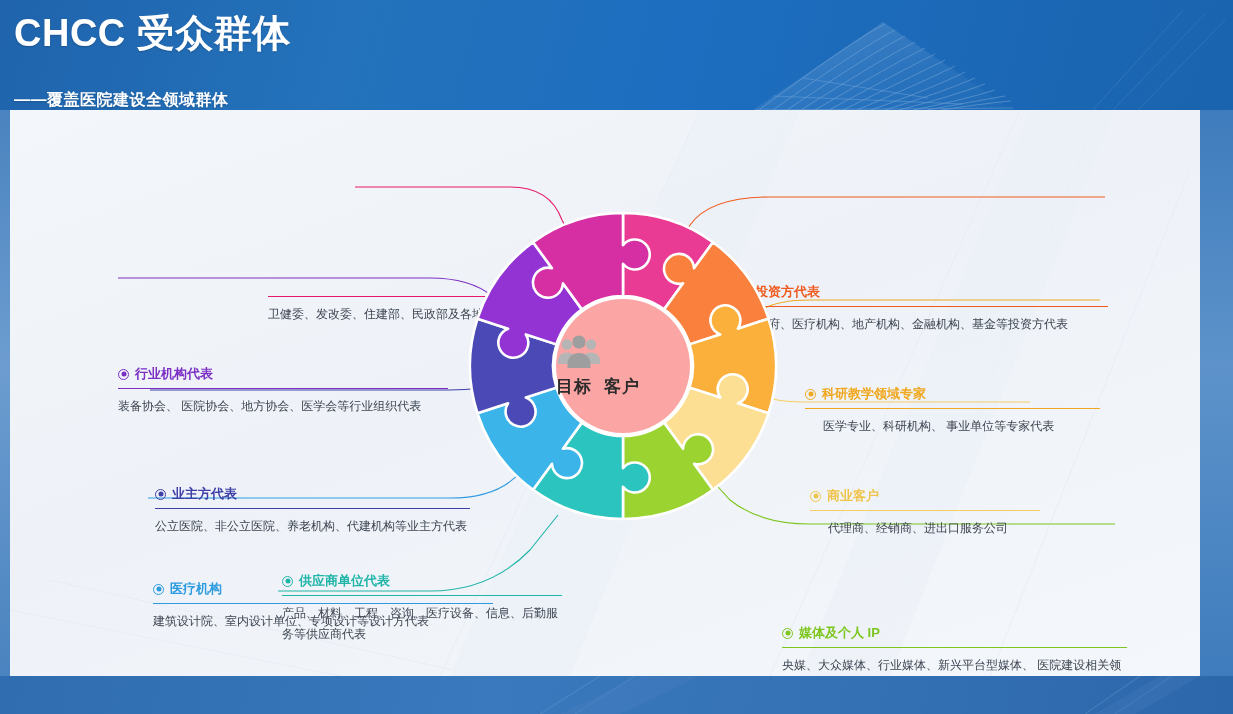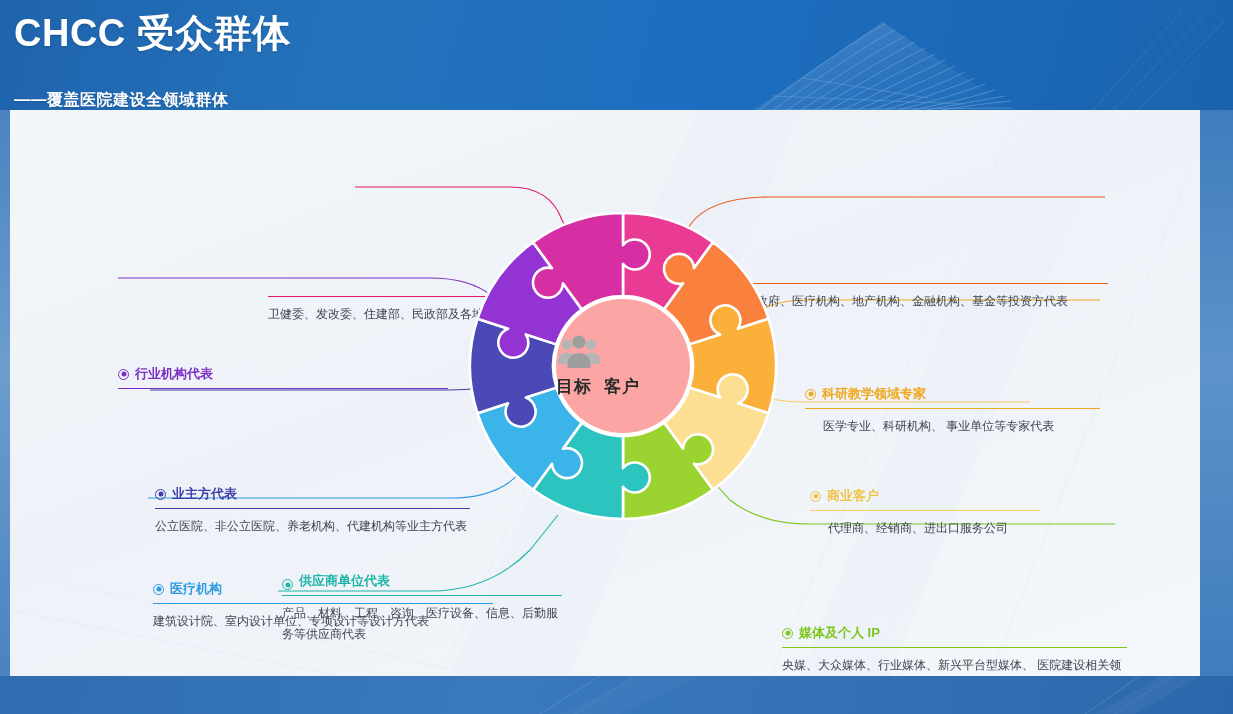--- a/index.html
+++ b/index.html
@@ -191,20 +191,21 @@
     <div class="rule" style="background:#E5196B;"></div>
     <div class="body">卫健委、发改委、住建部、民政部及各地方政府主管领导</div>
   </div>
 
   <div class="callout" style="left:108px; top:255px; width:330px;">
     <div class="head" style="color:#7B2FC4;">
       <span class="bullet"></span>
       <span>行业机构代表</span>
     </div>
     <div class="rule" style="background:#7B2FC4;"></div>
+    <div class="body">装备协会、 医院协会、地方协会、医学会等行业组织代表</div>
   </div>
 
   <div class="callout" style="left:145px; top:375px; width:315px;font-family:Liberation Serif, serif;">
     <div class="head" style="color:#3F3FA8;">
       <span class="bullet"></span>
       <span>业主方代表</span>
     </div>
     <div class="rule" style="background:#3F3FA8;"></div>
     <div class="body">公立医院、非公立医院、养老机构、代建机构等业主方代表</div>
   </div>
@@ -214,29 +215,33 @@
   <div class="callout" style="left:143px; top:470px; width:340px;">
     <div class="head" style="color:#2E9BE0;">
       <span class="bullet"></span>
       <span>医疗机构</span>
     </div>
     <div class="rule" style="background:#2E9BE0;"></div>
     <div class="body">建筑设计院、室内设计单位、专项设计等设计方代表</div>
   </div>
 
   <div class="callout" style="left:272px; top:462px; width:280px;">
-    <div class="head" style="color:#1FB5A8;align-items:flex-end;">
+    <div class="head" style="color:#1FB5A8;">
       <span class="bullet"></span>
       <span>供应商单位代表</span>
     </div>
     <div class="rule" style="background:#1FB5A8;"></div>
     <div class="body">产品、材料、工程、咨询、医疗设备、信息、后勤服务等供应商代表</div>
   </div>
 
   <div class="callout" style="left:728px; top:173px; width:370px;">
+    <div class="head" style="color:#F05A1E;">
+      <span class="bullet"></span>
+      <span>投资方代表</span>
+    </div>
     <div class="rule" style="background:#F05A1E;"></div>
     <div class="body" style="padding-left:18px;">政府、医疗机构、地产机构、金融机构、基金等投资方代表</div>
   </div>
 
   <div class="callout" style="left:795px; top:275px; width:295px;">
     <div class="head" style="color:#F0A81E;">
       <span class="bullet"></span>
       <span>科研教学领域专家</span>
     </div>
     <div class="rule" style="background:#F0A81E;"></div>

